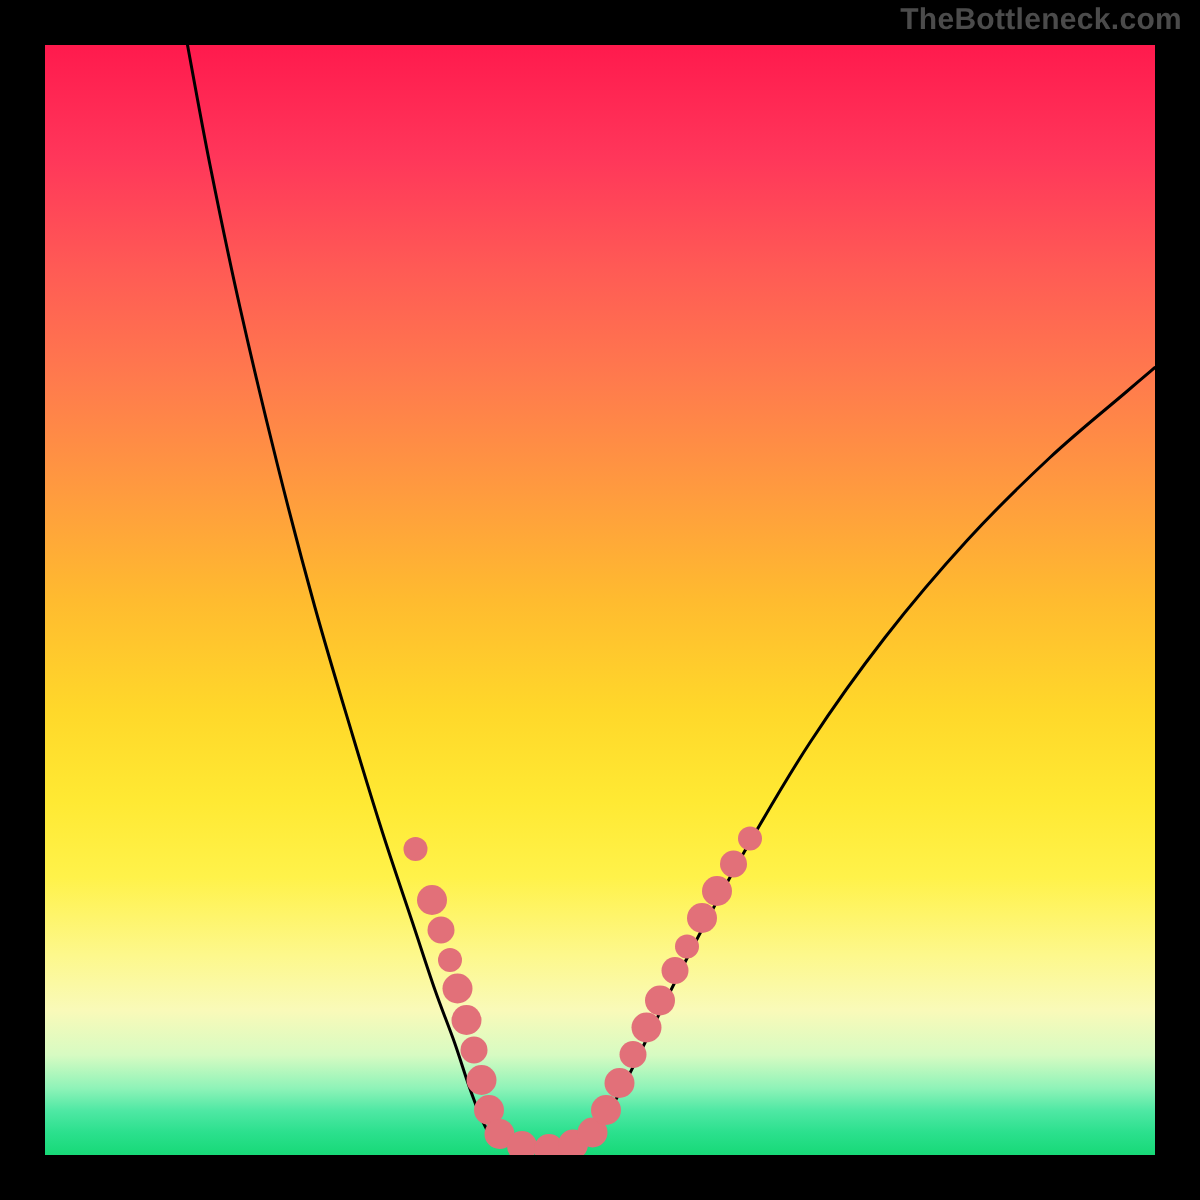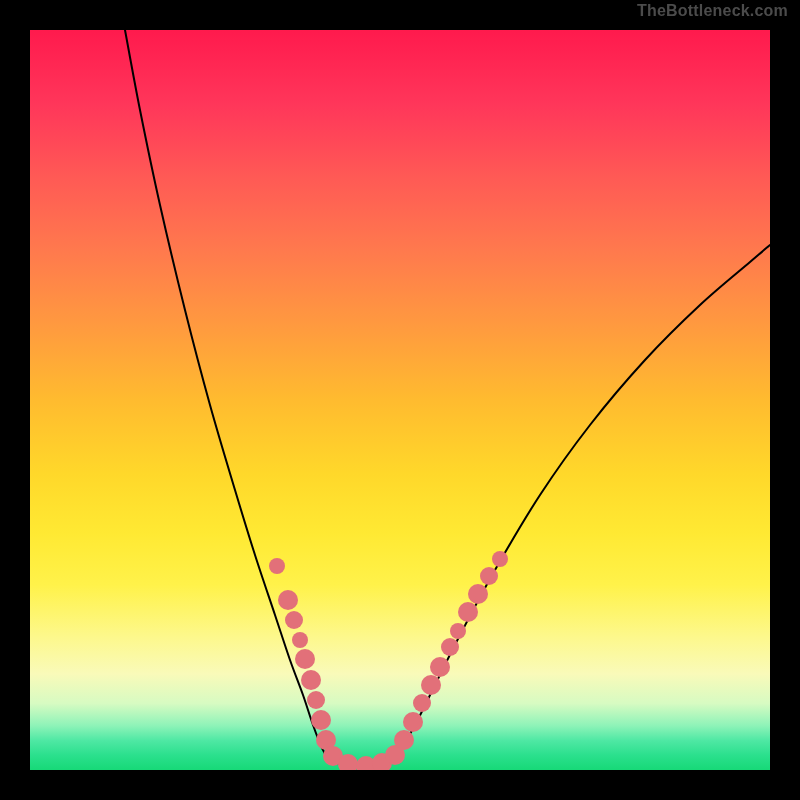--- a/index.html
+++ b/index.html
@@ -43,21 +43,21 @@
       #d7fbc2 91%,
       #8ef3b8 94%,
       #4fe8a4 96%,
       #2be08d 98%,
       #17d977 100%);
   }
   .watermark {
     position: absolute;
     top: 2px;
     right: 12px;
-    font-size: 16px;
+    font-size: 20px;
     font-weight: 600;
     color: #4b4b4b;
     letter-spacing: 0.2px;
     user-select: none;
   }
   svg.curve {
     position: absolute;
     left: 0; top: 0;
     width: 740px; height: 740px;
   }

